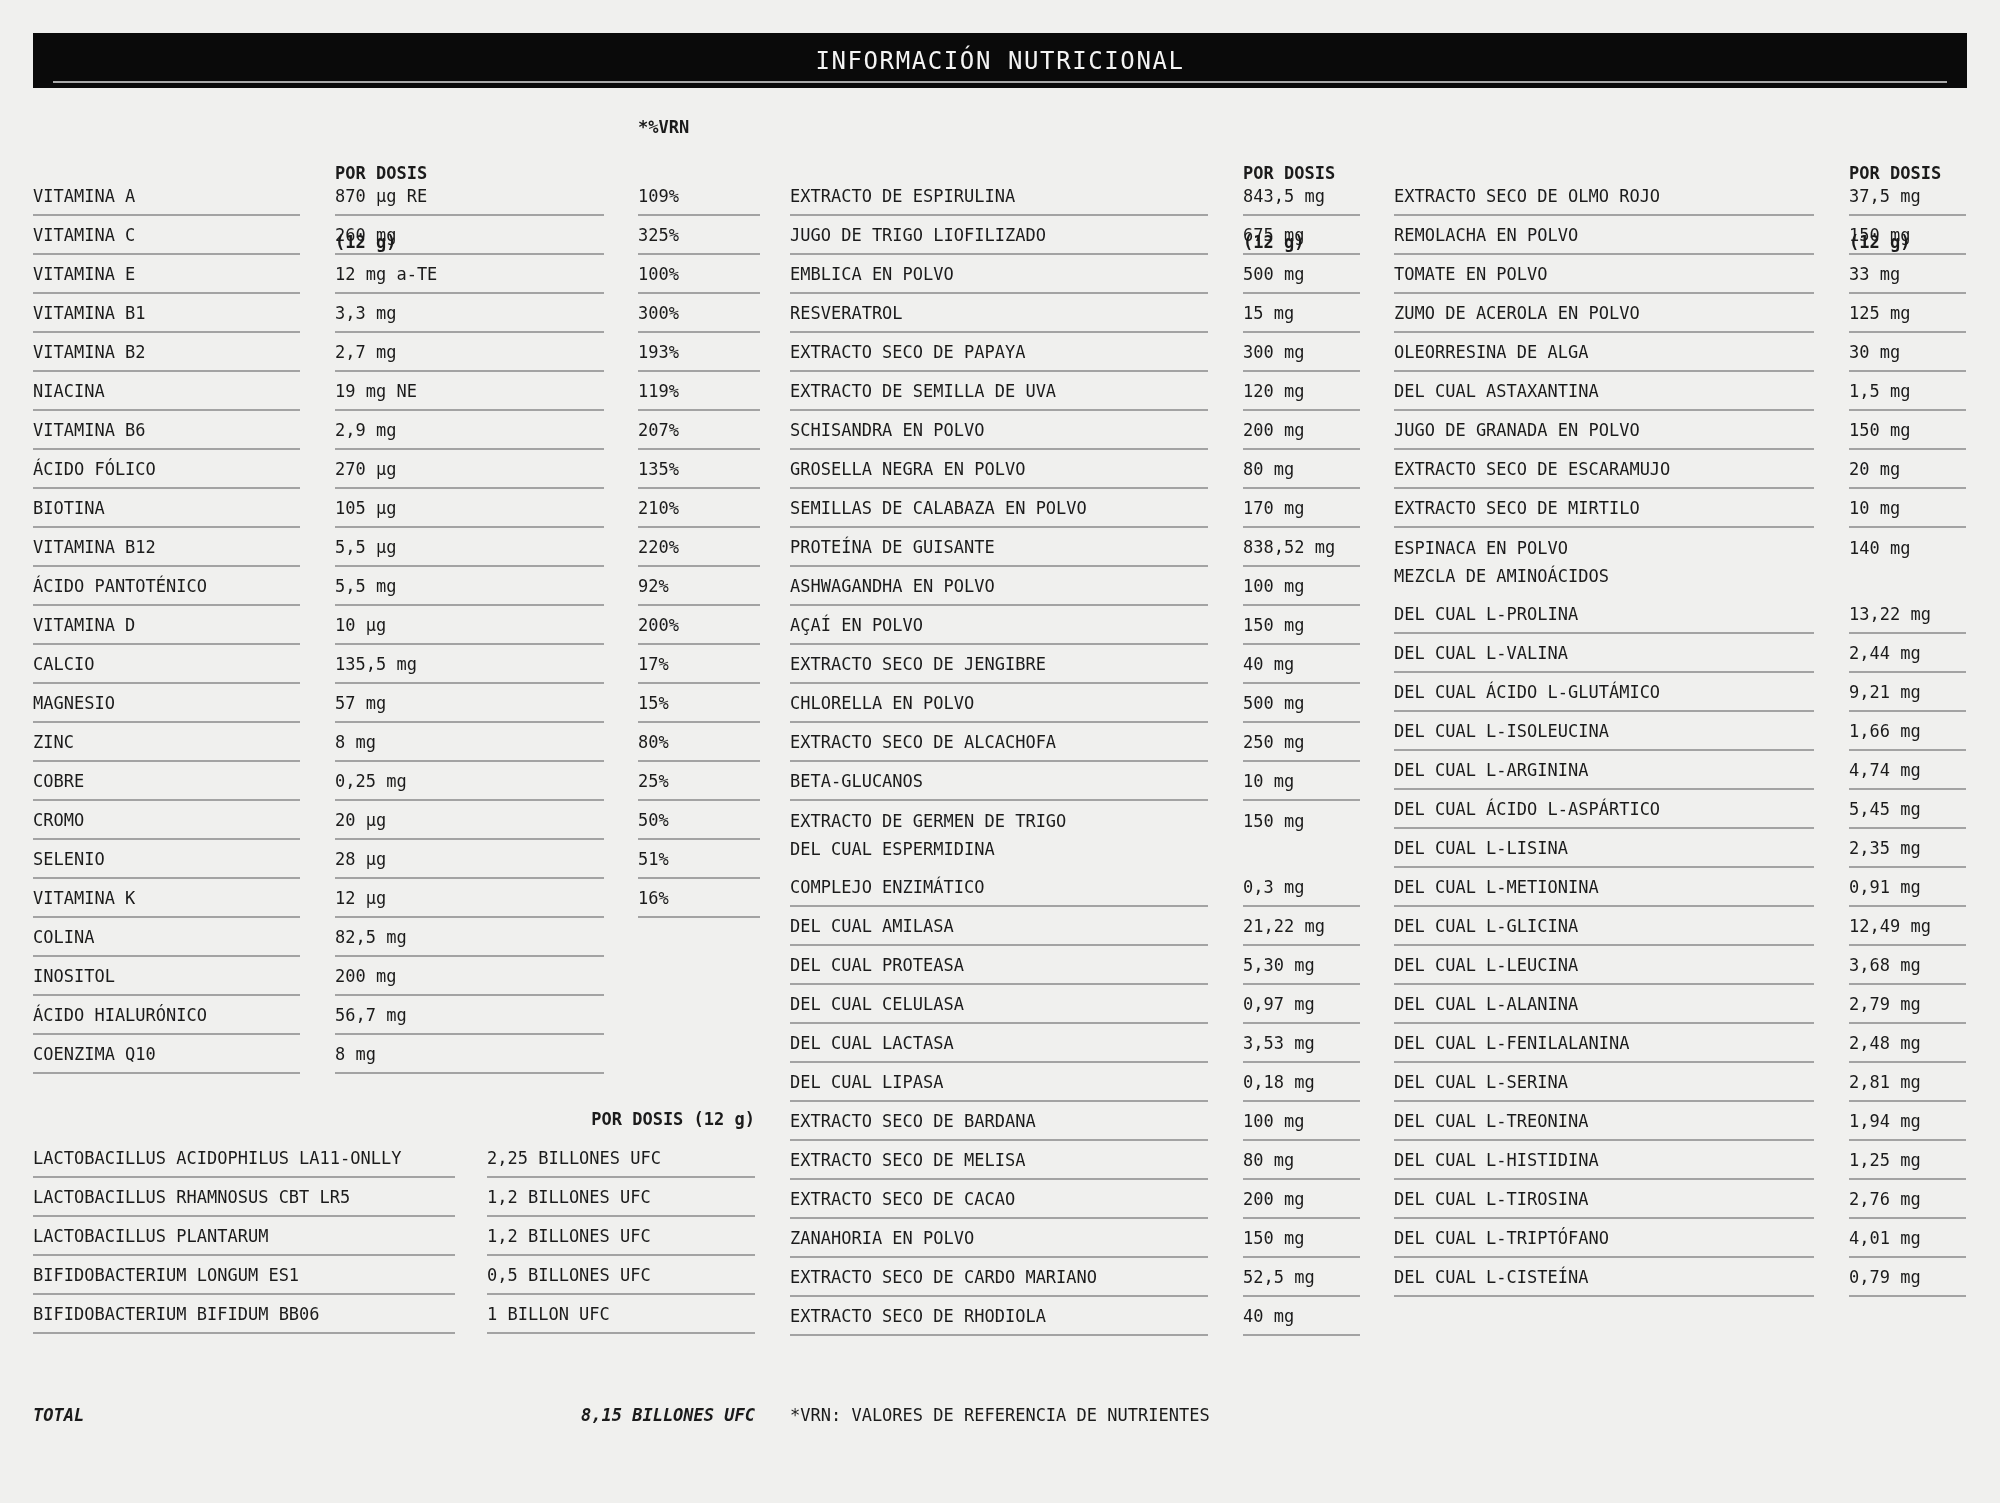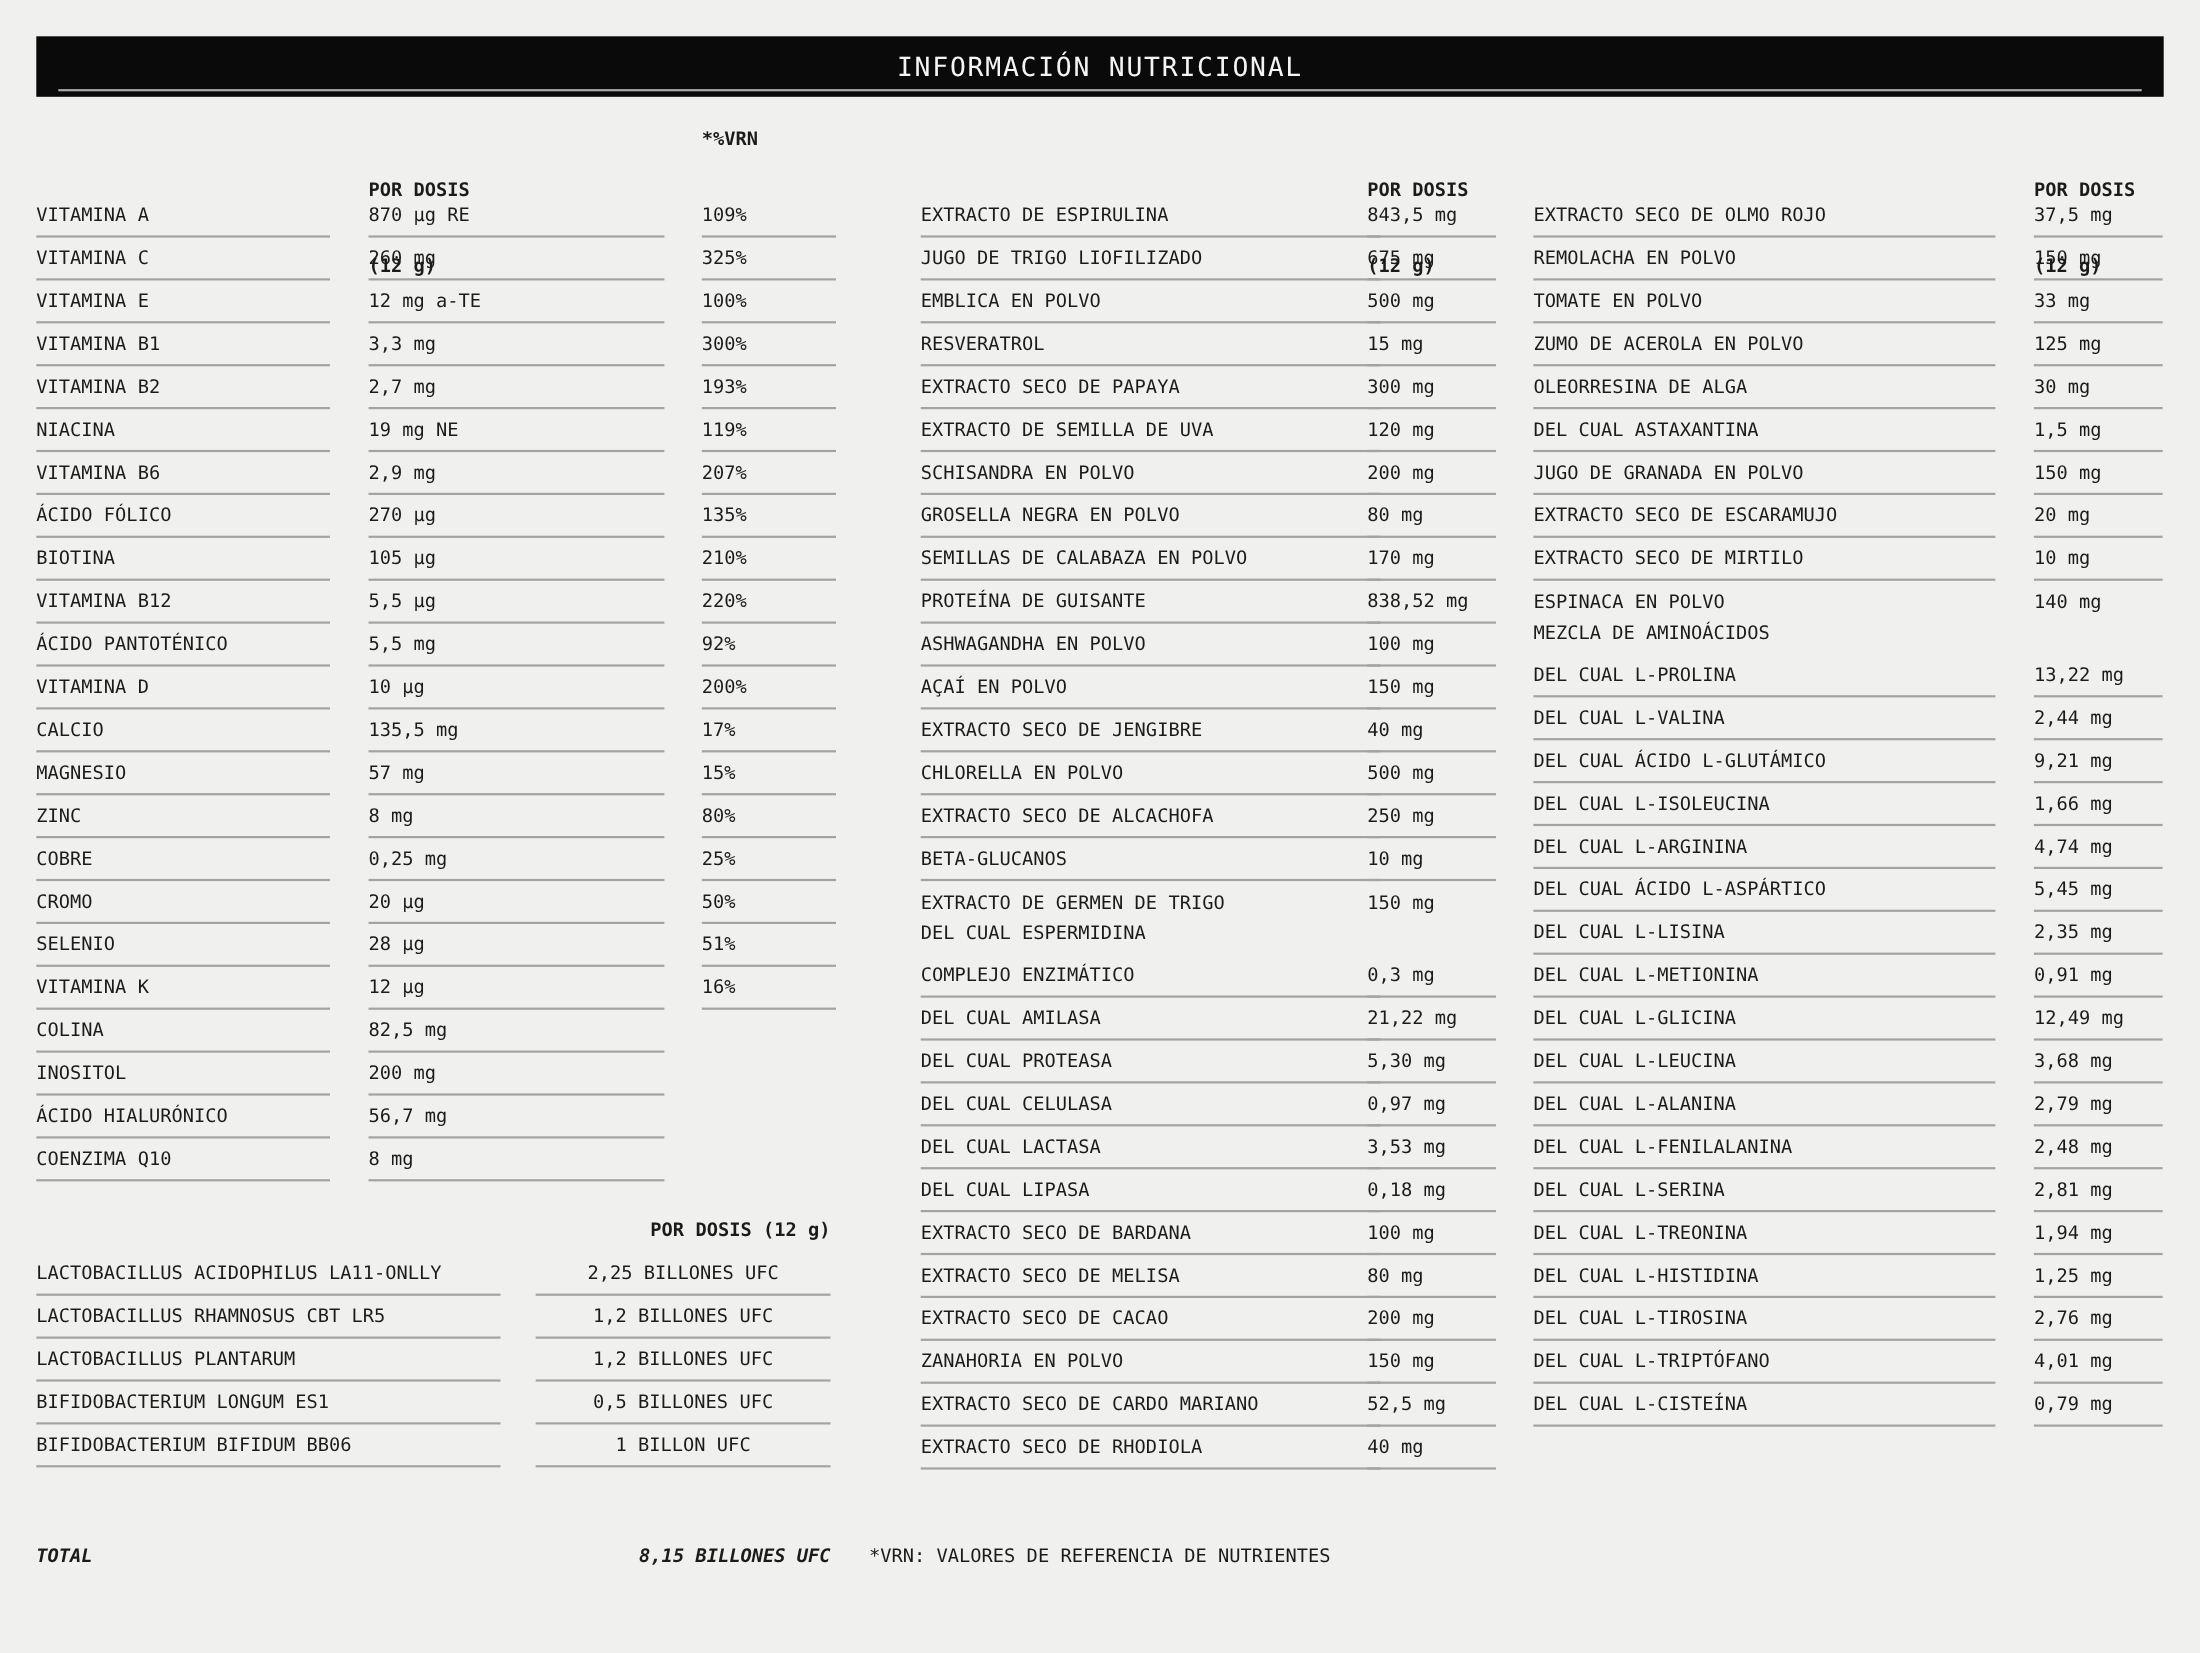--- a/index.html
+++ b/index.html
@@ -36,29 +36,29 @@
   .row{position:relative;height:39px;}
   .row.double{height:67px;}
   .cell{
     position:absolute;top:0;height:100%;line-height:39px;
     border-bottom:2px solid var(--line);white-space:nowrap;box-sizing:border-box;
   }
   .row.double .cell{border-bottom:none;line-height:28px;padding-top:6px;}
   #groupA .c-label{left:0;width:267px;}
   #groupA .c-value{left:302px;width:269px;}
   #groupA .c-vrn{left:605px;width:122px;}
-  #groupB .c-label{left:0;width:418px;margin-left:47px;}
+  #groupB .c-label{left:0;width:418px;}
   #groupB .c-value{left:453px;width:117px;}
   #groupC .c-label{left:0;width:420px;}
   #groupC .c-value{left:455px;width:117px;}
   
   #probioticsWrap{position:absolute;left:33px;top:1100px;width:722px;}
   #probioticsHead{height:39px;line-height:39px;font-weight:bold;text-align:right;}
   #probiotics .c-label{left:0;width:422px;}
-  #probiotics .c-value{left:454px;width:268px;text-align:center;}
+  #probiotics .c-value{left:454px;width:268px;text-align:left;}
   
   #totalRow{position:absolute;left:33px;top:1396px;width:722px;height:39px;line-height:39px;font-weight:bold;font-style:italic;}
   #totalRow .t-label{position:absolute;left:0;}
   #totalRow .t-value{position:absolute;right:0;}
   #footnote{position:absolute;left:790px;top:1396px;height:39px;line-height:39px;white-space:nowrap;}
 </style>
 </head>
 <body>
 
 <div class="page">

